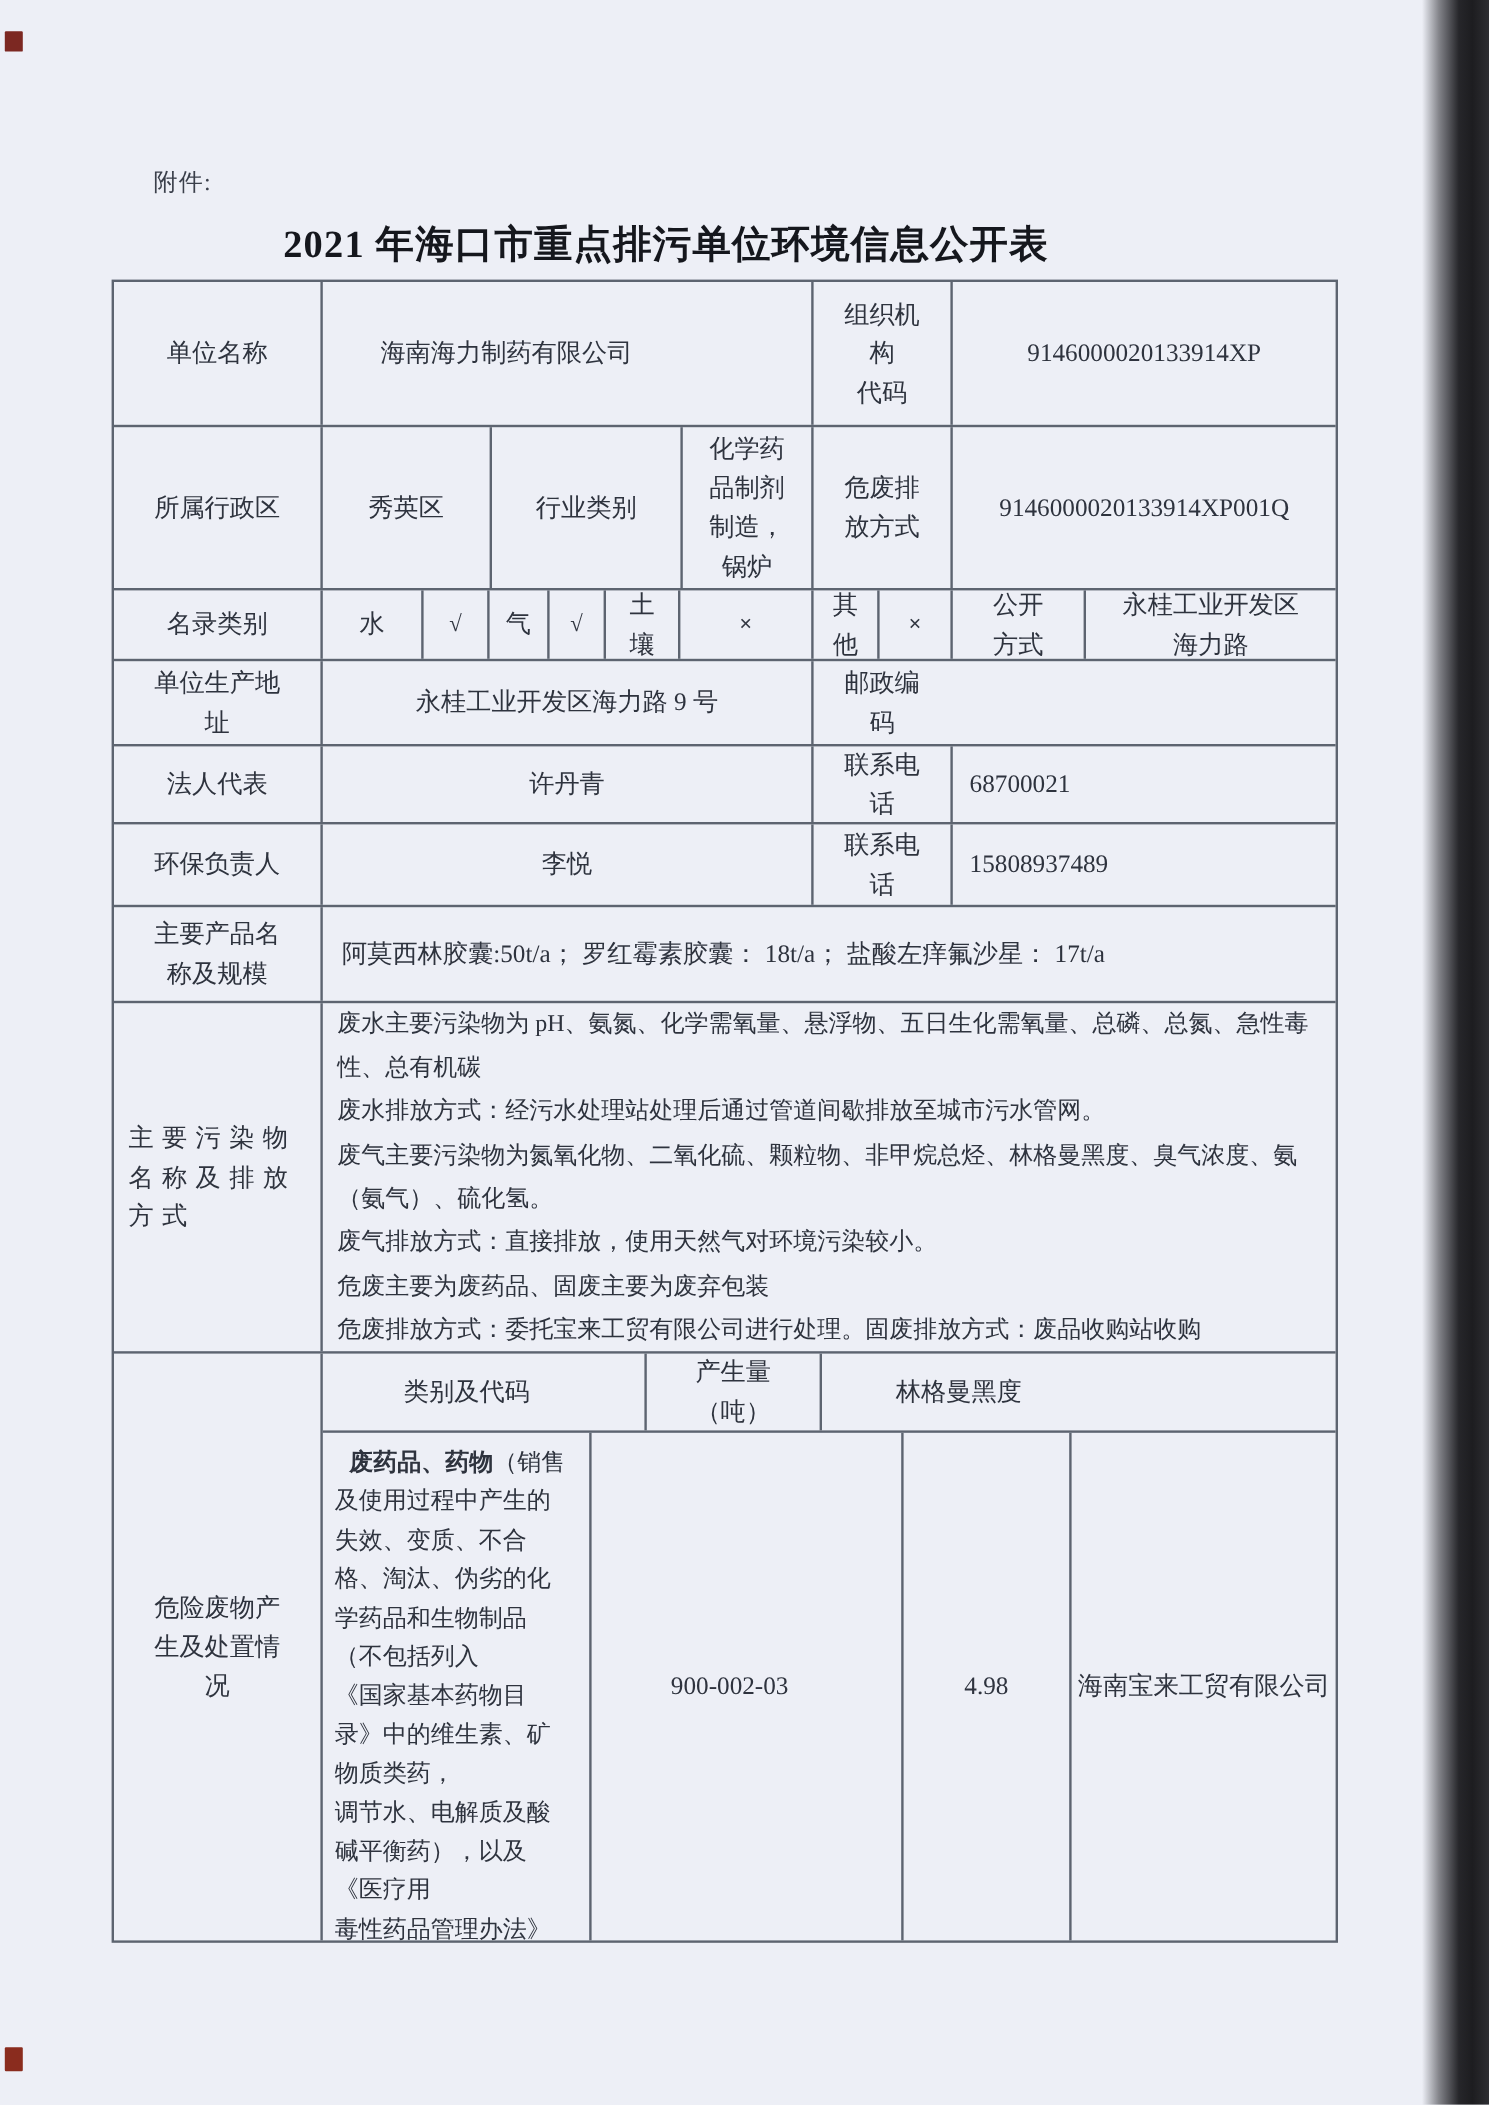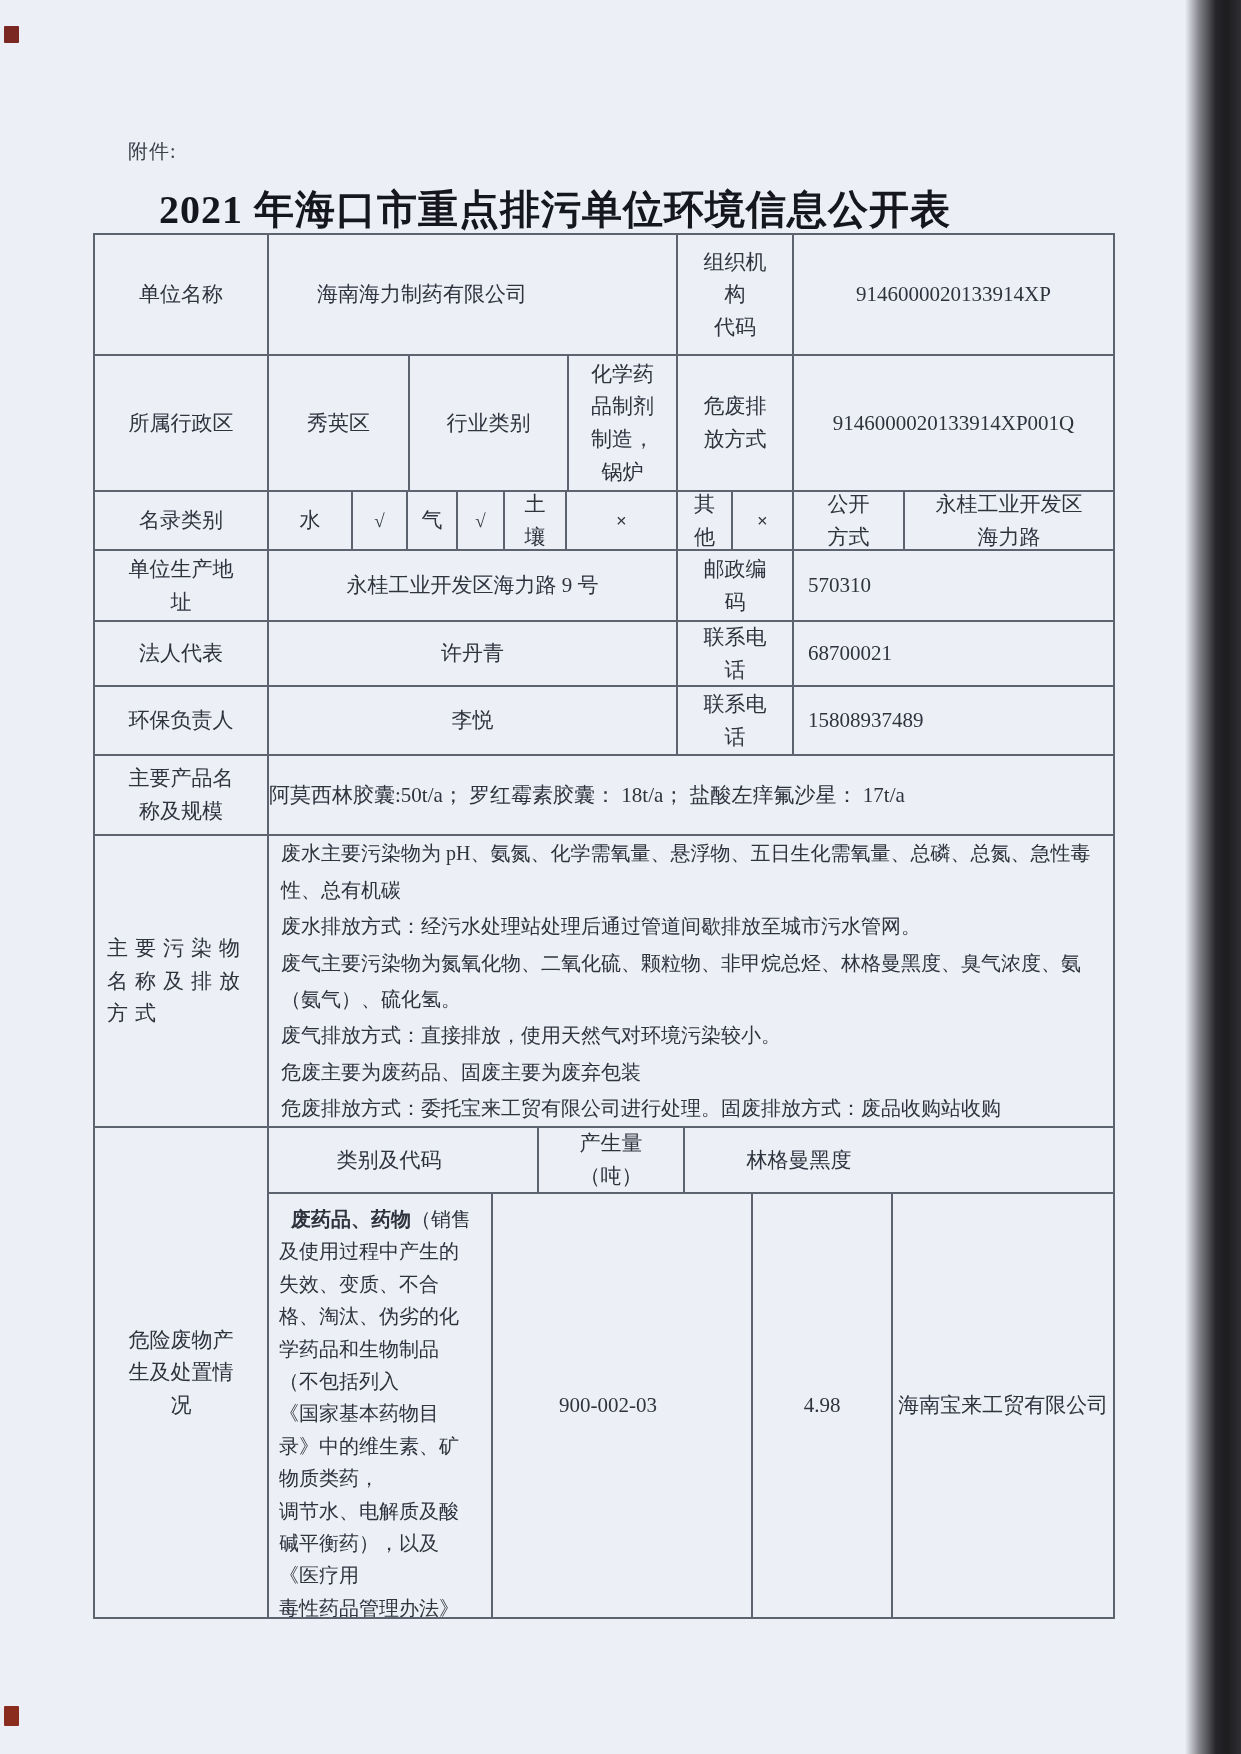--- a/index.html
+++ b/index.html
@@ -23,21 +23,21 @@
   .mark{position:absolute;border-radius:1px;}
   .mark-top{left:4px;top:26px;width:15px;height:17px;background:#7c2822;}
   .mark-bottom{left:4px;top:1706px;width:15px;height:20px;background:#8a2c1e;}
 
   .attachment{
     position:absolute;left:128px;top:138px;
     font-size:20px;letter-spacing:1px;color:#3a3f4a;
   }
   .title{
     position:absolute;left:0;top:182px;width:1110px;
-    text-align:center;font-size:40px;font-weight:bold;color:#15171d;
+    text-align:center;font-size:32px;font-weight:bold;color:#15171d;
     letter-spacing:1px;
   }
 
   .doc{
     position:absolute;left:93px;top:233px;width:1022px;
     border:2px solid var(--line);
     font-size:21px;
   }
   .row{display:flex;border-top:2px solid var(--line);}
   .row:first-child{border-top:none;}
@@ -63,21 +63,21 @@
   .h64{height:64px;}  .h425{height:425px;} .h489{height:489px;}
 
   .label{padding:4px 24px;border-radius:20px;}
   .pad-narrow{padding:0 22px;}
   .pad-16c{padding:0 16px;}
   .pad-24c{padding:0 24px;}
   .pad-26c{padding:0 26px;}
   .al{justify-content:flex-start;text-align:left;}
   .pl48{padding-left:48px;}
   .pl14{padding-left:14px;}
-  .pl16{}
+  .pl16{padding-left:16px;}
   .mark-glyph{font-weight:bold;font-size:19px;color:#343944;}
 
   .pollutant-label{
     padding:0 10px;letter-spacing:7px;text-align:left;justify-content:flex-start;
     padding-left:12px;
   }
   .pollutant-text{
     align-items:center;justify-content:flex-start;text-align:left;
     padding:6px 14px 6px 12px;font-size:20px;line-height:36.4px;
   }
@@ -133,21 +133,20 @@
     <div class="cell w55 pad-16c">其他</div>
     <div class="cell w61 mark-glyph">×</div>
     <div class="cell w111 pad-24c">公开方式</div>
     <div class="cell w210 pad-26c">永桂工业开发区海力路</div>
   </div>
 
   <div class="row h71">
     <div class="cell w172 label">单位生产地址</div>
     <div class="cell w409">永桂工业开发区海力路 9 号</div>
     <div class="cell w116 pad-24c">邮政编码</div>
-    <div class="cell w321 al pl14">570310</div>
   </div>
 
   <div class="row h65">
     <div class="cell w172 label">法人代表</div>
     <div class="cell w409">许丹青</div>
     <div class="cell w116 pad-24c">联系电话</div>
     <div class="cell w321 al pl14">68700021</div>
   </div>
 
   <div class="row h69">

